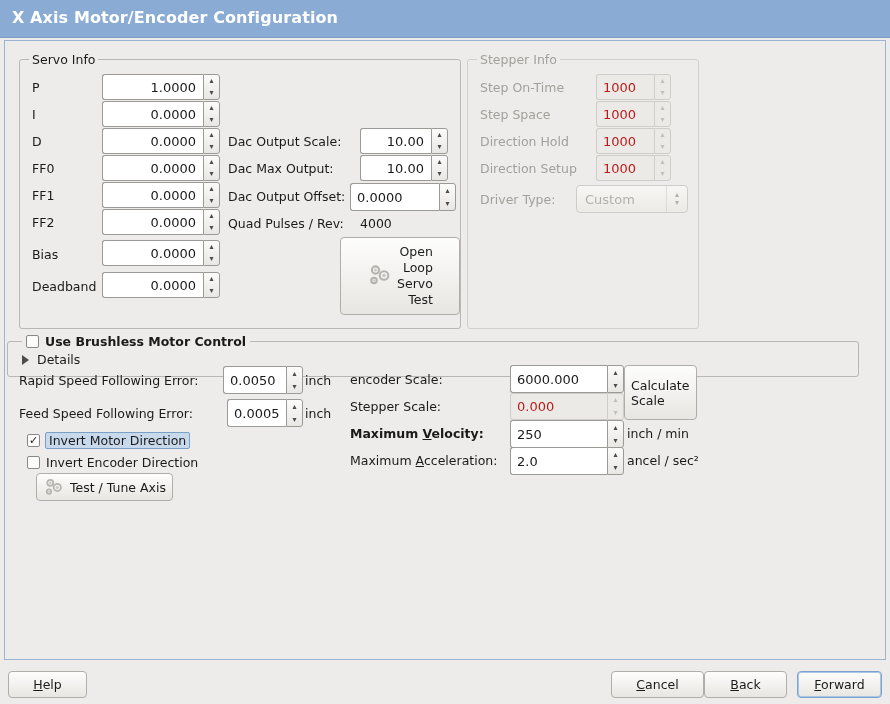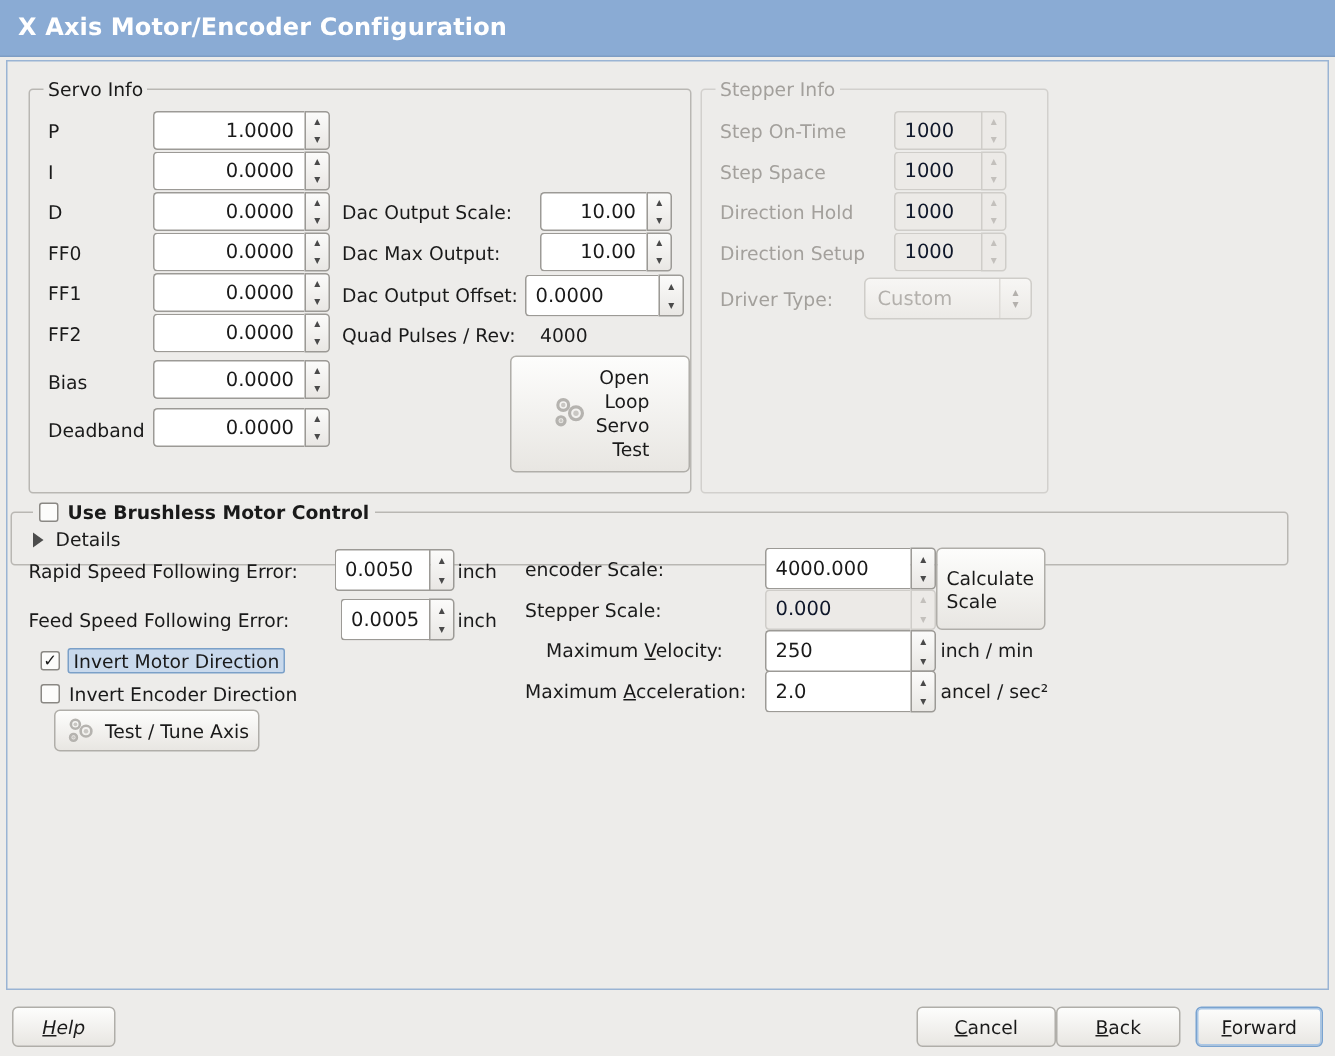--- a/index.html
+++ b/index.html
@@ -89,21 +89,21 @@
     border-radius: 0 3px 3px 0;
     background: linear-gradient(#fbfbfa, #e9e7e4);
     box-sizing: border-box;
     display: flex; flex-direction: column;
   }
   .spin .btns .b {
     flex: 1 1 50%;
     display: flex; align-items: center; justify-content: center;
     font-size: 8px; color: #4a4a4a; line-height: 1;
   }
-  .spin.disabled .entry { background: #eceae7; border-color: #cfcdc9; color: #0f172a; }
+  .spin.disabled .entry { background: #eceae7; border-color: #cfcdc9; color: #b91c1c; }
   .spin.disabled .btns { border-color: #cfcdc9; background: #eceae7; }
   .spin.disabled .btns .b { color: #c3c0bc; }
 
   .arrow-up::before  { content: "\25B4"; }
   .arrow-down::before { content: "\25BE"; }
 
   
   .combo {
     position: absolute;
     height: 28px;
@@ -420,42 +420,42 @@
             <circle cx="17" cy="12.5" r="1.8"></circle>
             <circle cx="7" cy="17.5" r="1.1"></circle>
         </g>
       </svg>
     </span>
     <span>Test / Tune Axis</span>
   </div>
 
   <span class="lbl" style="left:345px; top:331px;">encoder Scale:</span>
   <div class="spin" style="left:505px; top:324px; width:114px; height:28px;">
-    <div class="entry left">4000.000</div>
+    <div class="entry left">6000.000</div>
     <div class="btns">
       <div class="b arrow-up"></div>
       <div class="b arrow-down"></div>
     </div>
   </div>
 
   <span class="lbl" style="left:345px; top:358px;">Stepper Scale:</span>
   <div class="spin disabled" style="left:505px; top:352px; width:114px; height:27px;">
     <div class="entry left">0.000</div>
     <div class="btns">
       <div class="b arrow-up"></div>
       <div class="b arrow-down"></div>
     </div>
   </div>
 
   <div class="btn" style="left:619px; top:324px; width:73px; height:55px; flex-direction:column; align-items:flex-start; justify-content:center; padding-left:6px;">
     <span>Calculate</span>
     <span>Scale</span>
   </div>
 
-  <span class="lbl" style="left:359px; top:385px;">
+  <span class="lbl" style="left:345px; top:385px;font-weight:bold;">
     <span>Maximum </span><span class="mn">V</span><span>elocity:</span>
   </span>
   <div class="spin" style="left:505px; top:379px; width:114px; height:28px;">
     <div class="entry left">250</div>
     <div class="btns">
       <div class="b arrow-up"></div>
       <div class="b arrow-down"></div>
     </div>
   </div>
   <span class="lbl" style="left:622px; top:385px;">inch / min</span>
@@ -468,21 +468,21 @@
     <div class="btns">
       <div class="b arrow-up"></div>
       <div class="b arrow-down"></div>
     </div>
   </div>
   <span class="lbl" style="left:622px; top:412px;">ancel / sec²</span>
 
 </div>
 
 <div class="bottombar">
-  <div class="btn" style="left:8px; top:9px; width:69px; height:27px;font-style:italic;">
+  <div class="btn" style="left:8px; top:9px; width:79px; height:27px;">
     <span><span class="mn">H</span><span>elp</span></span>
   </div>
   <div class="btn" style="left:611px; top:9px; width:93px; height:27px;">
     <span><span class="mn">C</span><span>ancel</span></span>
   </div>
   <div class="btn" style="left:704px; top:9px; width:83px; height:27px;">
     <span><span class="mn">B</span><span>ack</span></span>
   </div>
   <div class="btn focus" style="left:797px; top:9px; width:85px; height:27px;">
     <span><span class="mn">F</span><span>orward</span></span>

